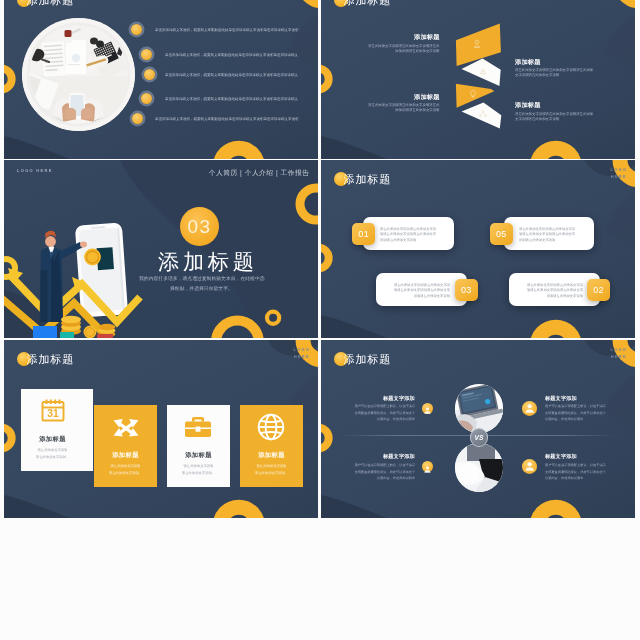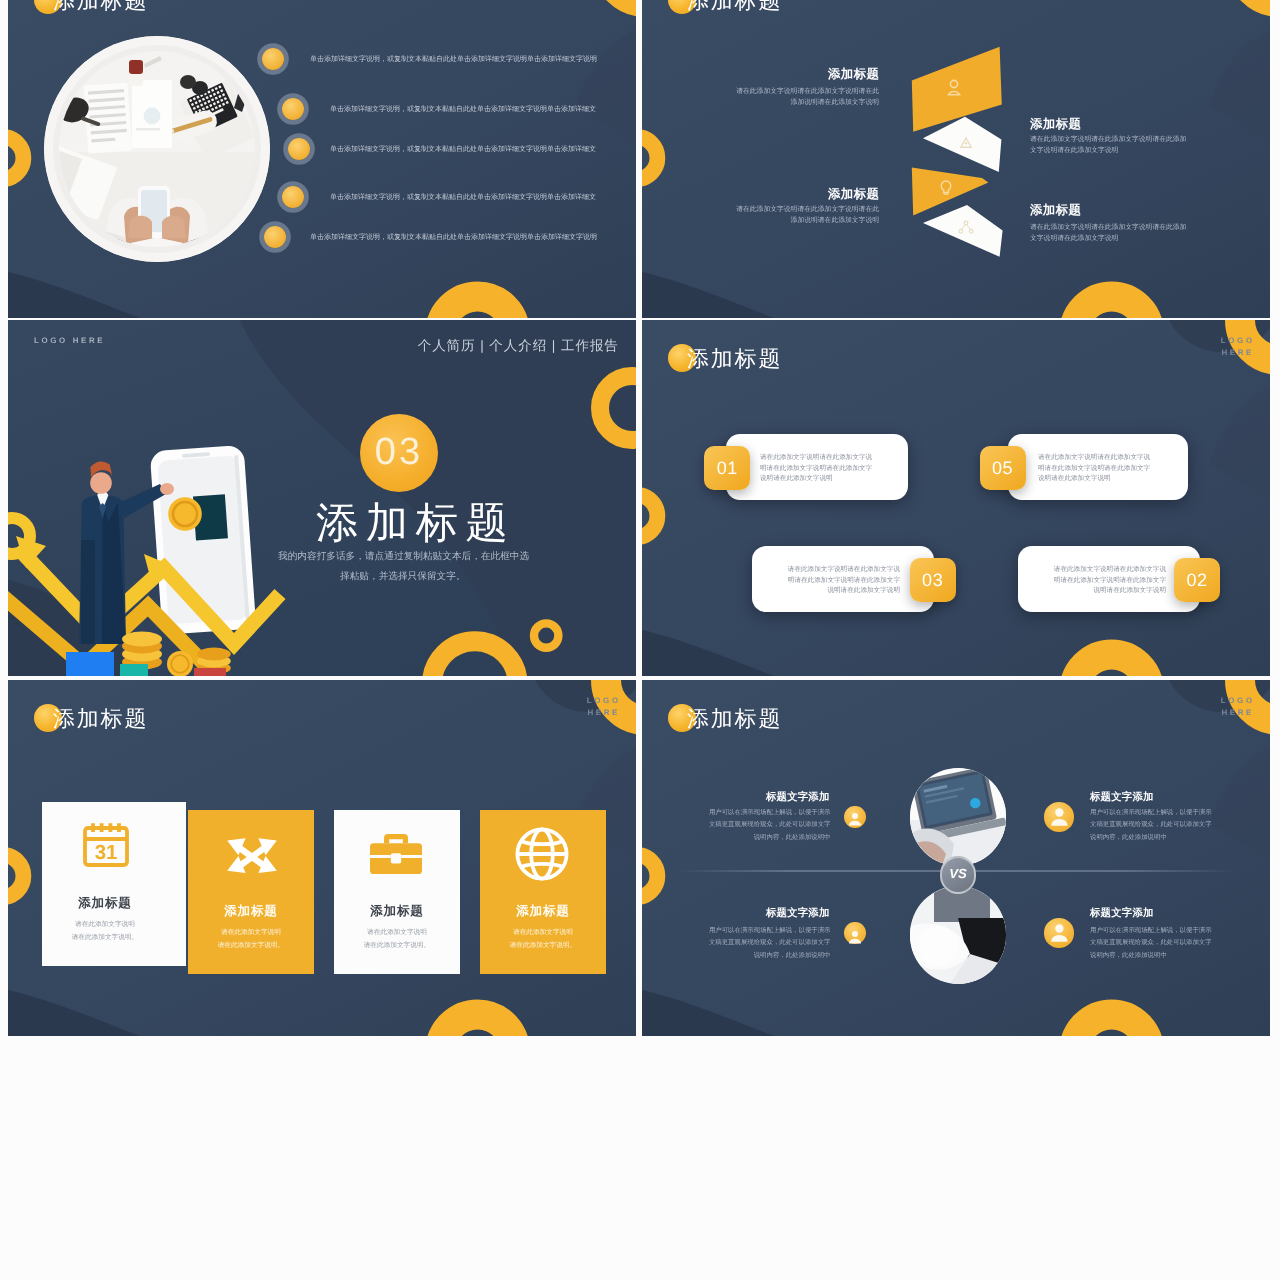--- a/index.html
+++ b/index.html
@@ -433,21 +433,21 @@
 </div>
 
 <div class="slide" id="sl5" style="left:4px;top:340px">
   <svg class="bgsvg" viewBox="0 0 314 178">
     <use href="#bg-content"></use>
   </svg>
   <div class="hdr-dot" style="left:12.9px;top:11.9px"></div>
   <div class="hdr-txt" style="left:22.5px;top:12.3px">添加标题</div>
   <div class="logo2" style="right:8px;top:7px"><span>LOGO</span><br><span>HERE</span></div>
 
-  <div class="s5-card" style="left:17.4px;top:61px;width:72px;height:81.7px;background:#fcfcfc">
+  <div class="s5-card" style="left:17.4px;top:49px;width:72px;height:81.7px;background:#fcfcfc">
     <svg viewBox="0 0 26 26" style="position:absolute;left:18.5px;top:7.5px;width:26px;height:26px">
       <g fill="none" stroke="#f0b02b" stroke-width="1.9">
         <rect x="2.5" y="5" width="21" height="18.5" rx="1.6"></rect>
         <path d="M2.5 10.5 h21"></path>
         <path d="M6.5 2.6 v4.4 M10.8 2.6 v4.4 M15.2 2.6 v4.4 M19.5 2.6 v4.4"></path>
       </g>
       <text x="13" y="20.4" text-anchor="middle" font-size="10.2" fill="#f0b02b" font-family="Liberation Sans, sans-serif" font-weight="700">31</text>
     </svg>
     <div class="s5-h" style="top:45.6px;color:#3d434c">添加标题</div>
     <div class="s5-b" style="top:58px;color:#9aa0a9">

